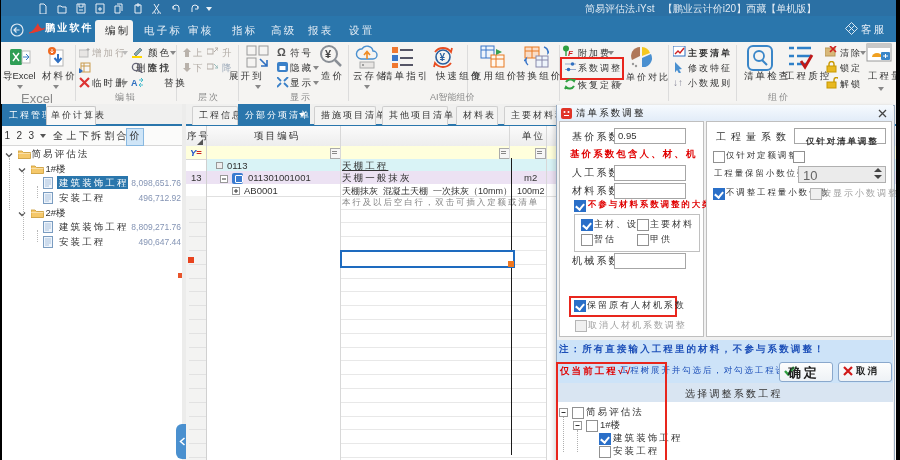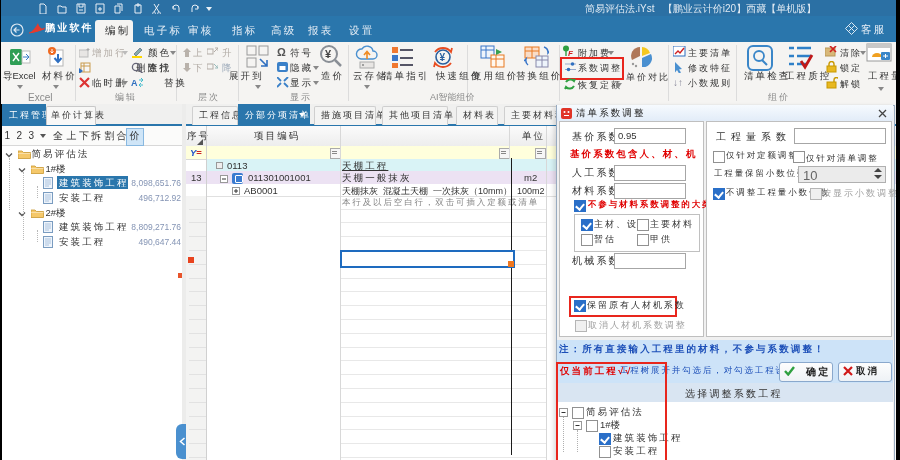--- a/index.html
+++ b/index.html
@@ -69,21 +69,21 @@
 <div class="ab" style="left:0;top:42px;width:900px;height:62px;background:#f5f4f2;border-bottom:1px solid #d5d5d5"></div>
 <div class="ab" style="left:95px;top:40px;width:38px;height:2px;background:#f5f4f2"></div>
 <div class="vsep" style="left:75px"></div>
 <div class="vsep" style="left:176px"></div>
 <div class="vsep" style="left:238px"></div>
 <div class="vsep" style="left:348px"></div>
 <div class="vsep" style="left:467px"></div>
 <div class="vsep" style="left:559px"></div>
 <div class="vsep" style="left:668px"></div>
 <div class="vsep" style="left:736px"></div>
-<div class="ab" style="left:28px;top:92px;font-size:10px;color:#8a8a8a;font-weight:normal;text-align:center;">Excel</div>
+<div class="ab" style="left:21px;top:92px;font-size:13px;color:#8a8a8a;font-weight:normal;text-align:center;">Excel</div>
 <div class="ab" style="left:115px;top:92px;font-size:9px;color:#8a8a8a;font-weight:normal;letter-spacing:.22em;">编辑</div>
 <div class="ab" style="left:198px;top:92px;font-size:9px;color:#8a8a8a;font-weight:normal;letter-spacing:.22em;">层次</div>
 <div class="ab" style="left:290px;top:92px;font-size:9px;color:#8a8a8a;font-weight:normal;letter-spacing:.22em;">显示</div>
 <div class="ab" style="left:430px;top:92px;font-size:9px;color:#8a8a8a;font-weight:normal;">AI智能组价</div>
 <div class="ab" style="left:768px;top:92px;font-size:9px;color:#8a8a8a;font-weight:normal;letter-spacing:.22em;">组价</div>
 <svg class="ab" style="left:9px;top:46px;" width="22" height="22" viewBox="0 0 22 22">
     <rect x="1" y="3" width="12" height="16" rx="1.5" fill="#2e9e55"></rect>
     <path d="M4 7 l6 8 M10 7 l-6 8" stroke="#fff" stroke-width="1.4"></path>
     <rect x="13" y="5" width="8" height="12" fill="#fff" stroke="#bbb"></rect>
     <path d="M14 11 h6 M17 8 l3 3 -3 3" stroke="#3a7bc8" fill="none"></path>
@@ -237,21 +237,21 @@
     <path d="M13 11 V2 A9 9 0 0 1 21 8 z" fill="#f5c820"></path>
     <path d="M13 13 L22 9 A9 9 0 0 1 13 22 z" fill="#4a90d0"></path>
     <circle cx="4" cy="19" r="1.2" fill="#999"></circle>
     <circle cx="7" cy="21" r="1.2" fill="#999"></circle>
   </svg>
 <div class="ab" style="left:626px;top:71.5px;font-size:9px;color:#333;font-weight:normal;letter-spacing:.22em;">单价对比</div>
 <svg class="ab" style="left:673px;top:46px;" width="13" height="11" viewBox="0 0 13 11">
     <rect x="0" y="0" width="12" height="10" fill="#fff" stroke="#2f6fc0"></rect>
     <path d="M2 8 l3-3 2 2 4-5" stroke="#d02020" fill="none" stroke-width="1.4"></path>
   </svg>
-<div class="ab" style="left:688px;top:47.5px;font-size:9px;color:#333;font-weight:normal;letter-spacing:.22em;text-align:right;">主要清单</div>
+<div class="ab" style="left:688px;top:47.5px;font-size:9px;color:#333;font-weight:bold;letter-spacing:.22em;text-align:right;">主要清单</div>
 <div class="car" style="left:724px;top:51px;border-top-color:#888"></div>
 <svg class="ab" style="left:673px;top:61px;" width="13" height="12" viewBox="0 0 13 12">
     <path d="M2 1 l7 7 -3 .5 2 3 -2 1 -2-3.5 -2 2.5 z" fill="#4a90d0"></path>
   </svg>
 <div class="ab" style="left:688px;top:62.5px;font-size:9px;color:#333;font-weight:normal;letter-spacing:.22em;">修改特征</div>
 <svg class="ab" style="left:673px;top:76px;" width="13" height="12" viewBox="0 0 13 12">
     <text x="0" y="10" font-size="10" fill="#889" font-weight="bold">↓↑</text>
   </svg>
 <div class="ab" style="left:688px;top:77.5px;font-size:9px;color:#333;font-weight:normal;letter-spacing:.22em;">小数规则</div>
 <svg class="ab" style="left:746px;top:44px;" width="28" height="27" viewBox="0 0 28 27">
@@ -507,41 +507,41 @@
 <div class="cbk" style="left:574px;top:300px"></div>
 <div class="ab" style="left:587px;top:299.5px;font-size:9px;color:#333;font-weight:normal;letter-spacing:.22em;">保留原有人材机系数</div>
 <div class="cbg" style="left:575px;top:320px"></div>
 <div class="ab" style="left:588px;top:319.5px;font-size:9px;color:#a0a0a0;font-weight:normal;letter-spacing:.22em;">取消人材机系数调整</div>
 <div class="ab" style="left:706px;top:121px;width:184px;height:214px;background:#fff;border:1px solid #bfbfbf"></div>
 <div class="ab" style="left:716px;top:130.5px;font-size:10px;color:#333;font-weight:normal;letter-spacing:.22em;letter-spacing:5px">工程量系数</div>
 <div class="ab" style="left:794px;top:128px;width:90px;height:14px;background:#fff;border:1px solid #a6a6a6"></div>
 <div class="cb" style="left:713px;top:151px"></div>
 <div class="ab" style="left:726px;top:150.5px;font-size:8.5px;color:#333;font-weight:normal;letter-spacing:.22em;">仅针对定额调整</div>
 <div class="cb" style="left:793px;top:151px"></div>
-<div class="ab" style="left:806px;top:154px;font-size:8.5px;color:#333;font-weight:normal;letter-spacing:.22em;">仅针对清单调整</div>
+<div class="ab" style="left:806px;top:137px;font-size:8.5px;color:#333;font-weight:bold;letter-spacing:.22em;">仅针对清单调整</div>
 <div class="ab" style="left:714px;top:169px;font-size:8.5px;color:#333;font-weight:normal;letter-spacing:.22em;">工程量保留小数位数</div>
 <div class="ab" style="left:798px;top:166px;width:86px;height:15px;background:#ebebeb;border:1px solid #b0b0b0"></div>
 <div class="ab" style="left:803px;top:168.5px;font-size:13px;color:#666;font-weight:normal;">10</div>
 <svg class="ab" style="left:874px;top:168px;" width="8" height="11" viewBox="0 0 8 11">
     <path d="M4 0 L8 4 H0 z" fill="#444"></path>
     <path d="M4 11 L0 7 H8 z" fill="#444"></path>
   </svg>
 <div class="cbk" style="left:713px;top:188px"></div>
 <div class="ab" style="left:726px;top:187.5px;font-size:8.5px;color:#333;font-weight:normal;letter-spacing:.22em;">不调整工程量小数位数</div>
 <div class="cbg" style="left:810px;top:188px"></div>
 <div class="ab" style="left:822px;top:187.5px;font-size:9px;color:#a0a0a0;font-weight:normal;letter-spacing:.22em;">按显示小数调整</div>
 <div class="ab" style="left:557px;top:340px;width:336px;height:43px;background:#cde3f8"></div>
 <div class="ab" style="left:559px;top:344px;font-size:9.5px;color:#1c4fb8;font-weight:bold;letter-spacing:.22em;">注：所有直接输入工程里的材料，不参与系数调整！</div>
 <div class="ab" style="left:560px;top:365.5px;font-size:9.5px;color:#e00000;font-weight:bold;letter-spacing:.22em;">仅当前工程√√</div>
 <div class="ab" style="left:620px;top:366px;font-size:8.5px;color:#1c4fb8;font-weight:normal;letter-spacing:.22em;">工程树展开并勾选后，对勾选工程设置。</div>
 <div class="ab" style="left:779px;top:362px;width:52px;height:18px;background:linear-gradient(#fdfdfd,#eef2f6);border:1px solid #8aa8cc;border-radius:3px"></div>
 <svg class="ab" style="left:784px;top:366px;" width="11" height="10" viewBox="0 0 11 10">
     <path d="M1 5 l3.2 3.5 L10 1" fill="none" stroke="#2fa040" stroke-width="2.4"></path>
   </svg>
-<div class="ab" style="left:806px;top:365.5px;font-size:10px;color:#222;font-weight:bold;letter-spacing:.22em;">确定</div>
+<div class="ab" style="left:788px;top:365.5px;font-size:13px;color:#222;font-weight:bold;letter-spacing:.22em;">确定</div>
 <div class="ab" style="left:838px;top:362px;width:52px;height:18px;background:linear-gradient(#fdfdfd,#eef2f6);border:1px solid #8aa8cc;border-radius:3px"></div>
 <svg class="ab" style="left:843px;top:366px;" width="10" height="10" viewBox="0 0 10 10">
     <path d="M1 1 L9 9 M9 1 L1 9" stroke="#d01818" stroke-width="2.2"></path>
   </svg>
 <div class="ab" style="left:856px;top:365.5px;font-size:9.5px;color:#222;font-weight:bold;letter-spacing:.22em;">取消</div>
 <div class="ab" style="left:557px;top:383px;width:336px;height:19px;background:#d9e5f2;border-bottom:1px solid #b8c8d8"></div>
 <div class="ab" style="left:685px;top:387.5px;font-size:10px;color:#333;font-weight:normal;letter-spacing:.22em;">选择调整系数工程</div>
 <div class="ab" style="left:557px;top:402px;width:336px;height:58px;background:#fff"></div>
 <svg class="ab" style="left:559px;top:408px;" width="9" height="9" viewBox="0 0 9 9">
     <rect x="0.5" y="0.5" width="8" height="8" fill="#fff" stroke="#999"></rect>

